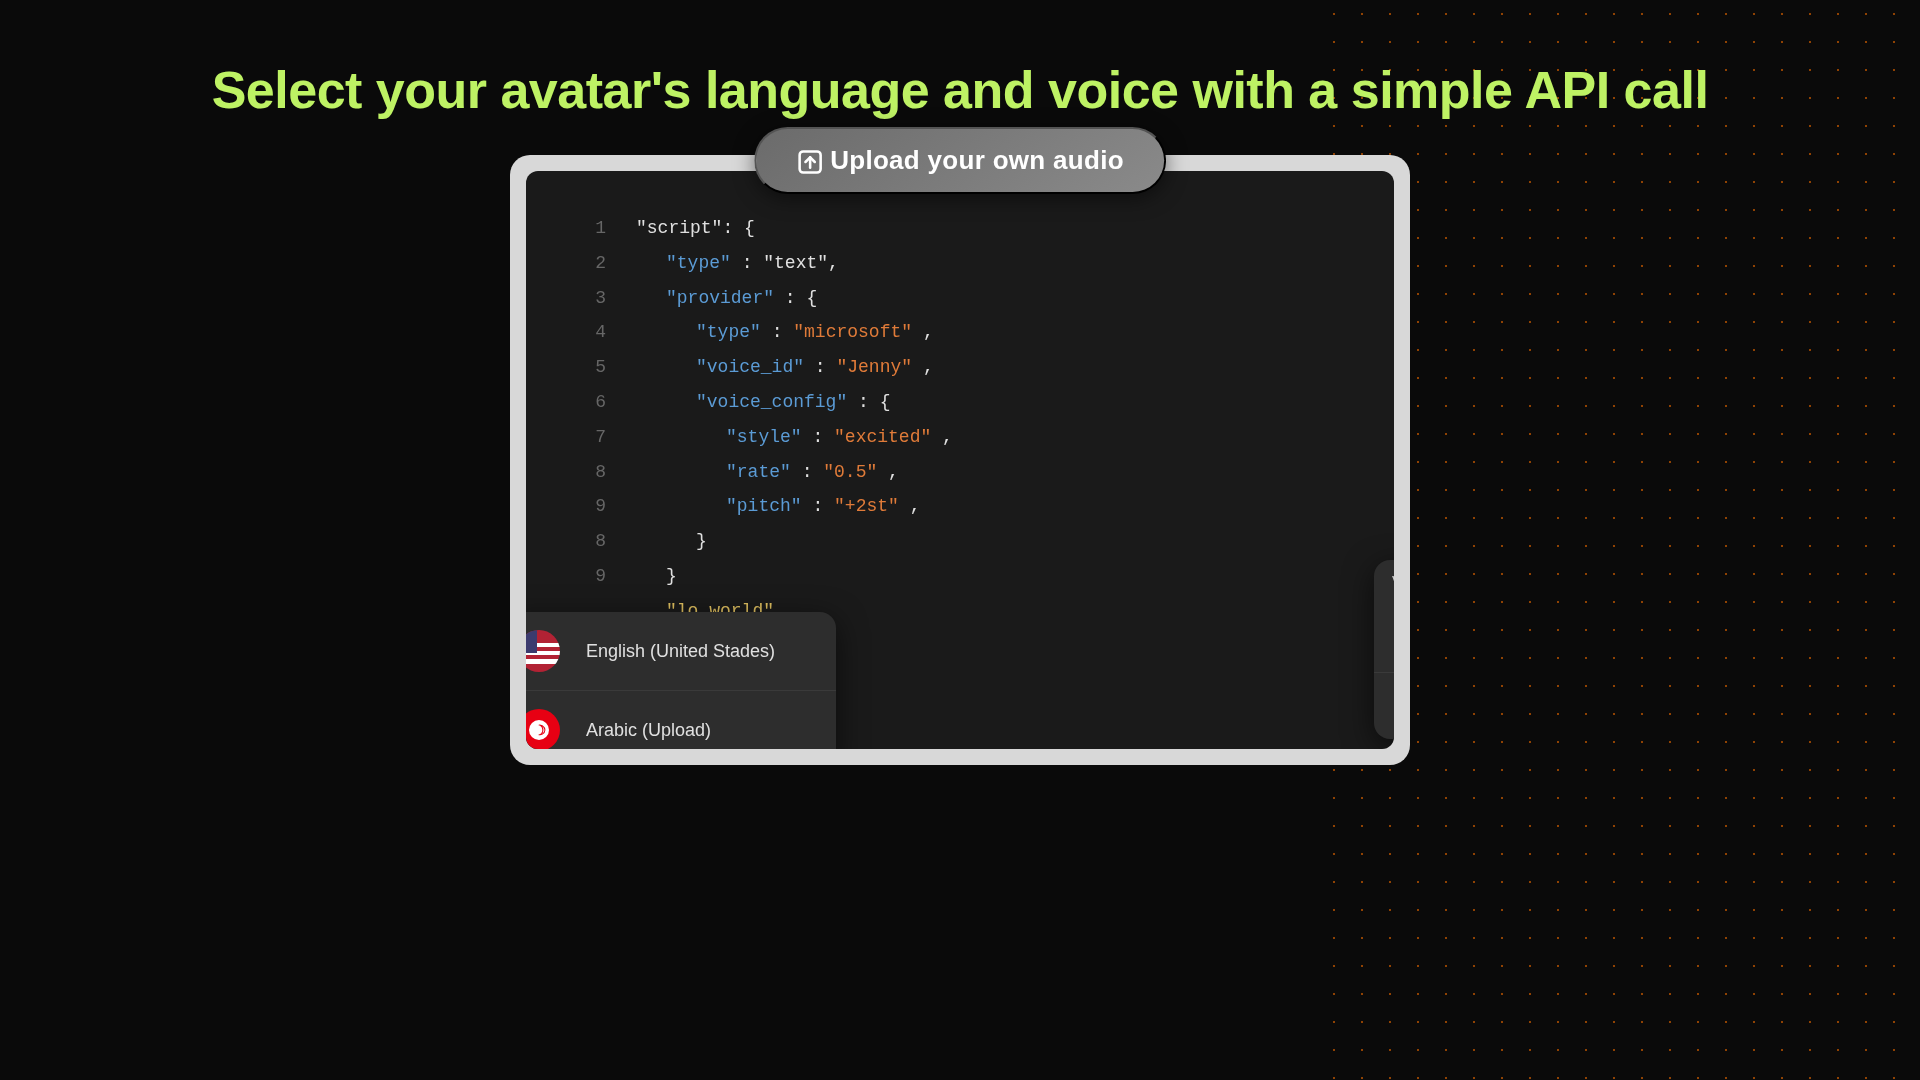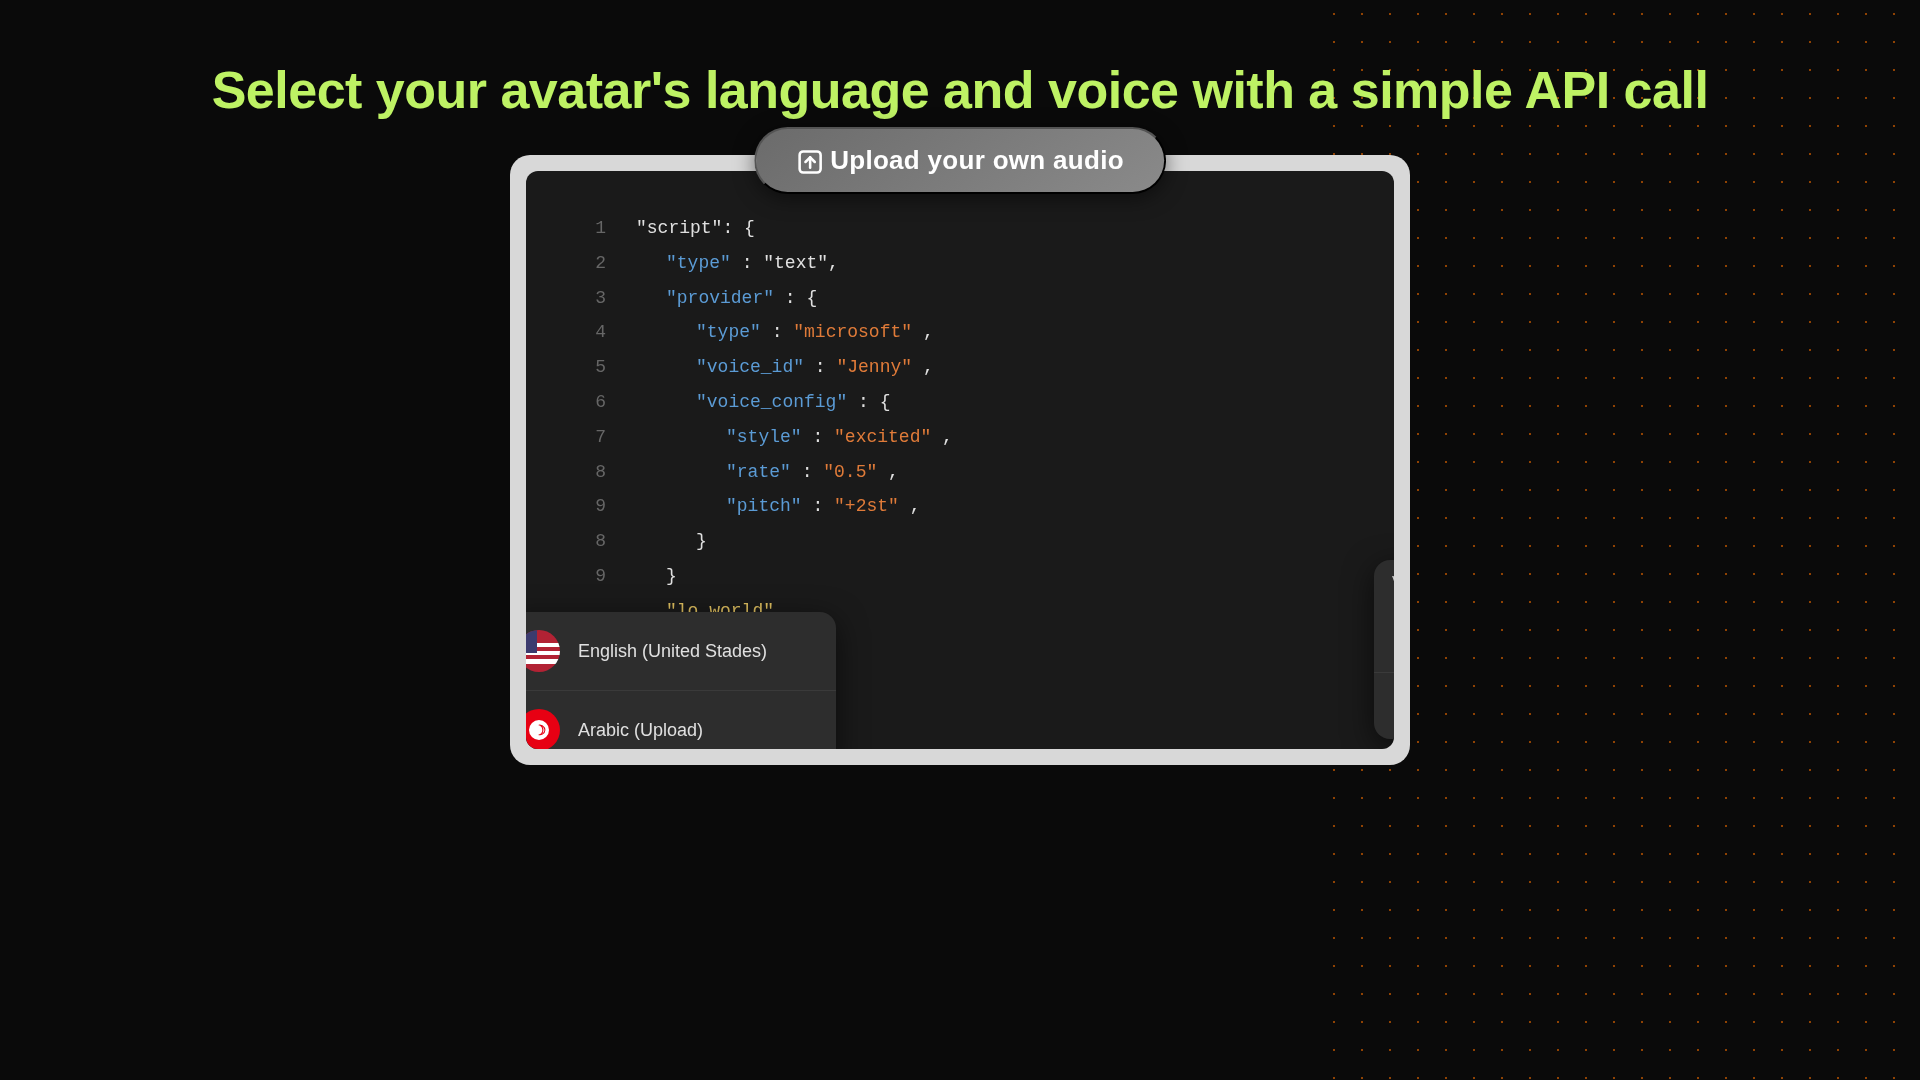--- a/index.html
+++ b/index.html
@@ -146,21 +146,21 @@
       background: #2d2d2d;
       border-radius: 16px;
       overflow: hidden;
       z-index: 20;
       box-shadow: 0 8px 30px rgba(0,0,0,0.6);
     }
 
     .language-item {
       display: flex;
       align-items: center;
-      gap: 18px;
+      gap: 26px;
       padding: 18px 22px;
       cursor: pointer;
     }
 
     .language-item + .language-item {
       border-top: 1px solid #3a3a3a;
     }
 
     .flag-circle {
       width: 42px;

